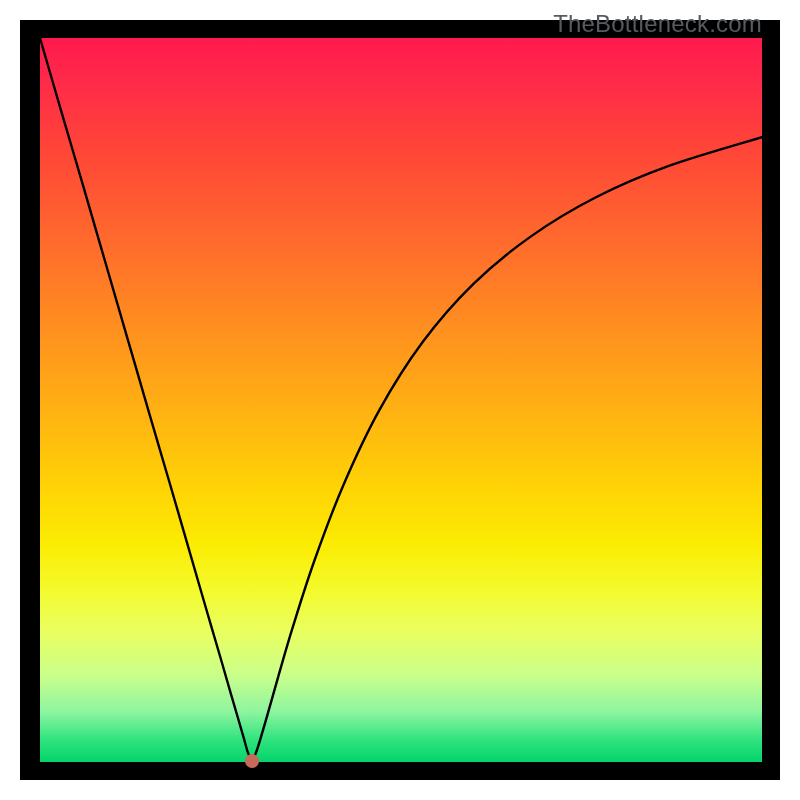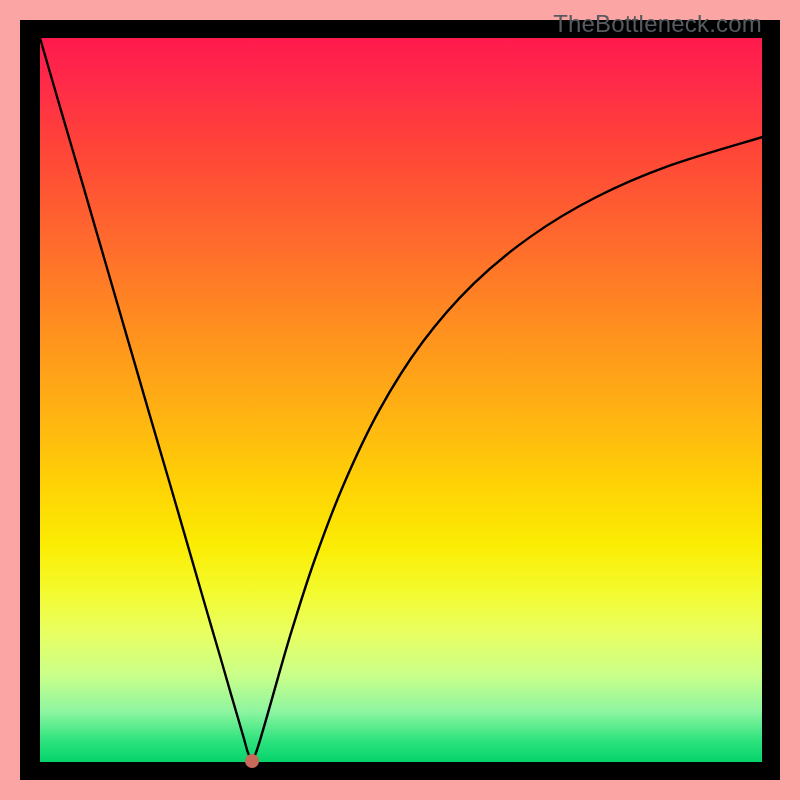--- a/index.html
+++ b/index.html
@@ -1,21 +1,21 @@
 <!DOCTYPE html>
 <html><head>
 <meta charset="utf-8">
 <style>
   * { margin: 0; padding: 0; box-sizing: border-box; }
   html, body { width: 800px; height: 800px; overflow: hidden; background: #000; font-family: Arial, Helvetica, sans-serif; }
   .stage {
     position: relative;
     width: 800px;
     height: 800px;
-    background: #fca5a5;
+    background: #ffffff;
   }
   .plot-frame {
     position: absolute;
     background: #000;
   }
   .plot-area {
     position: absolute;
     
     background: linear-gradient(to bottom,
       #ff1a4d 0%,

